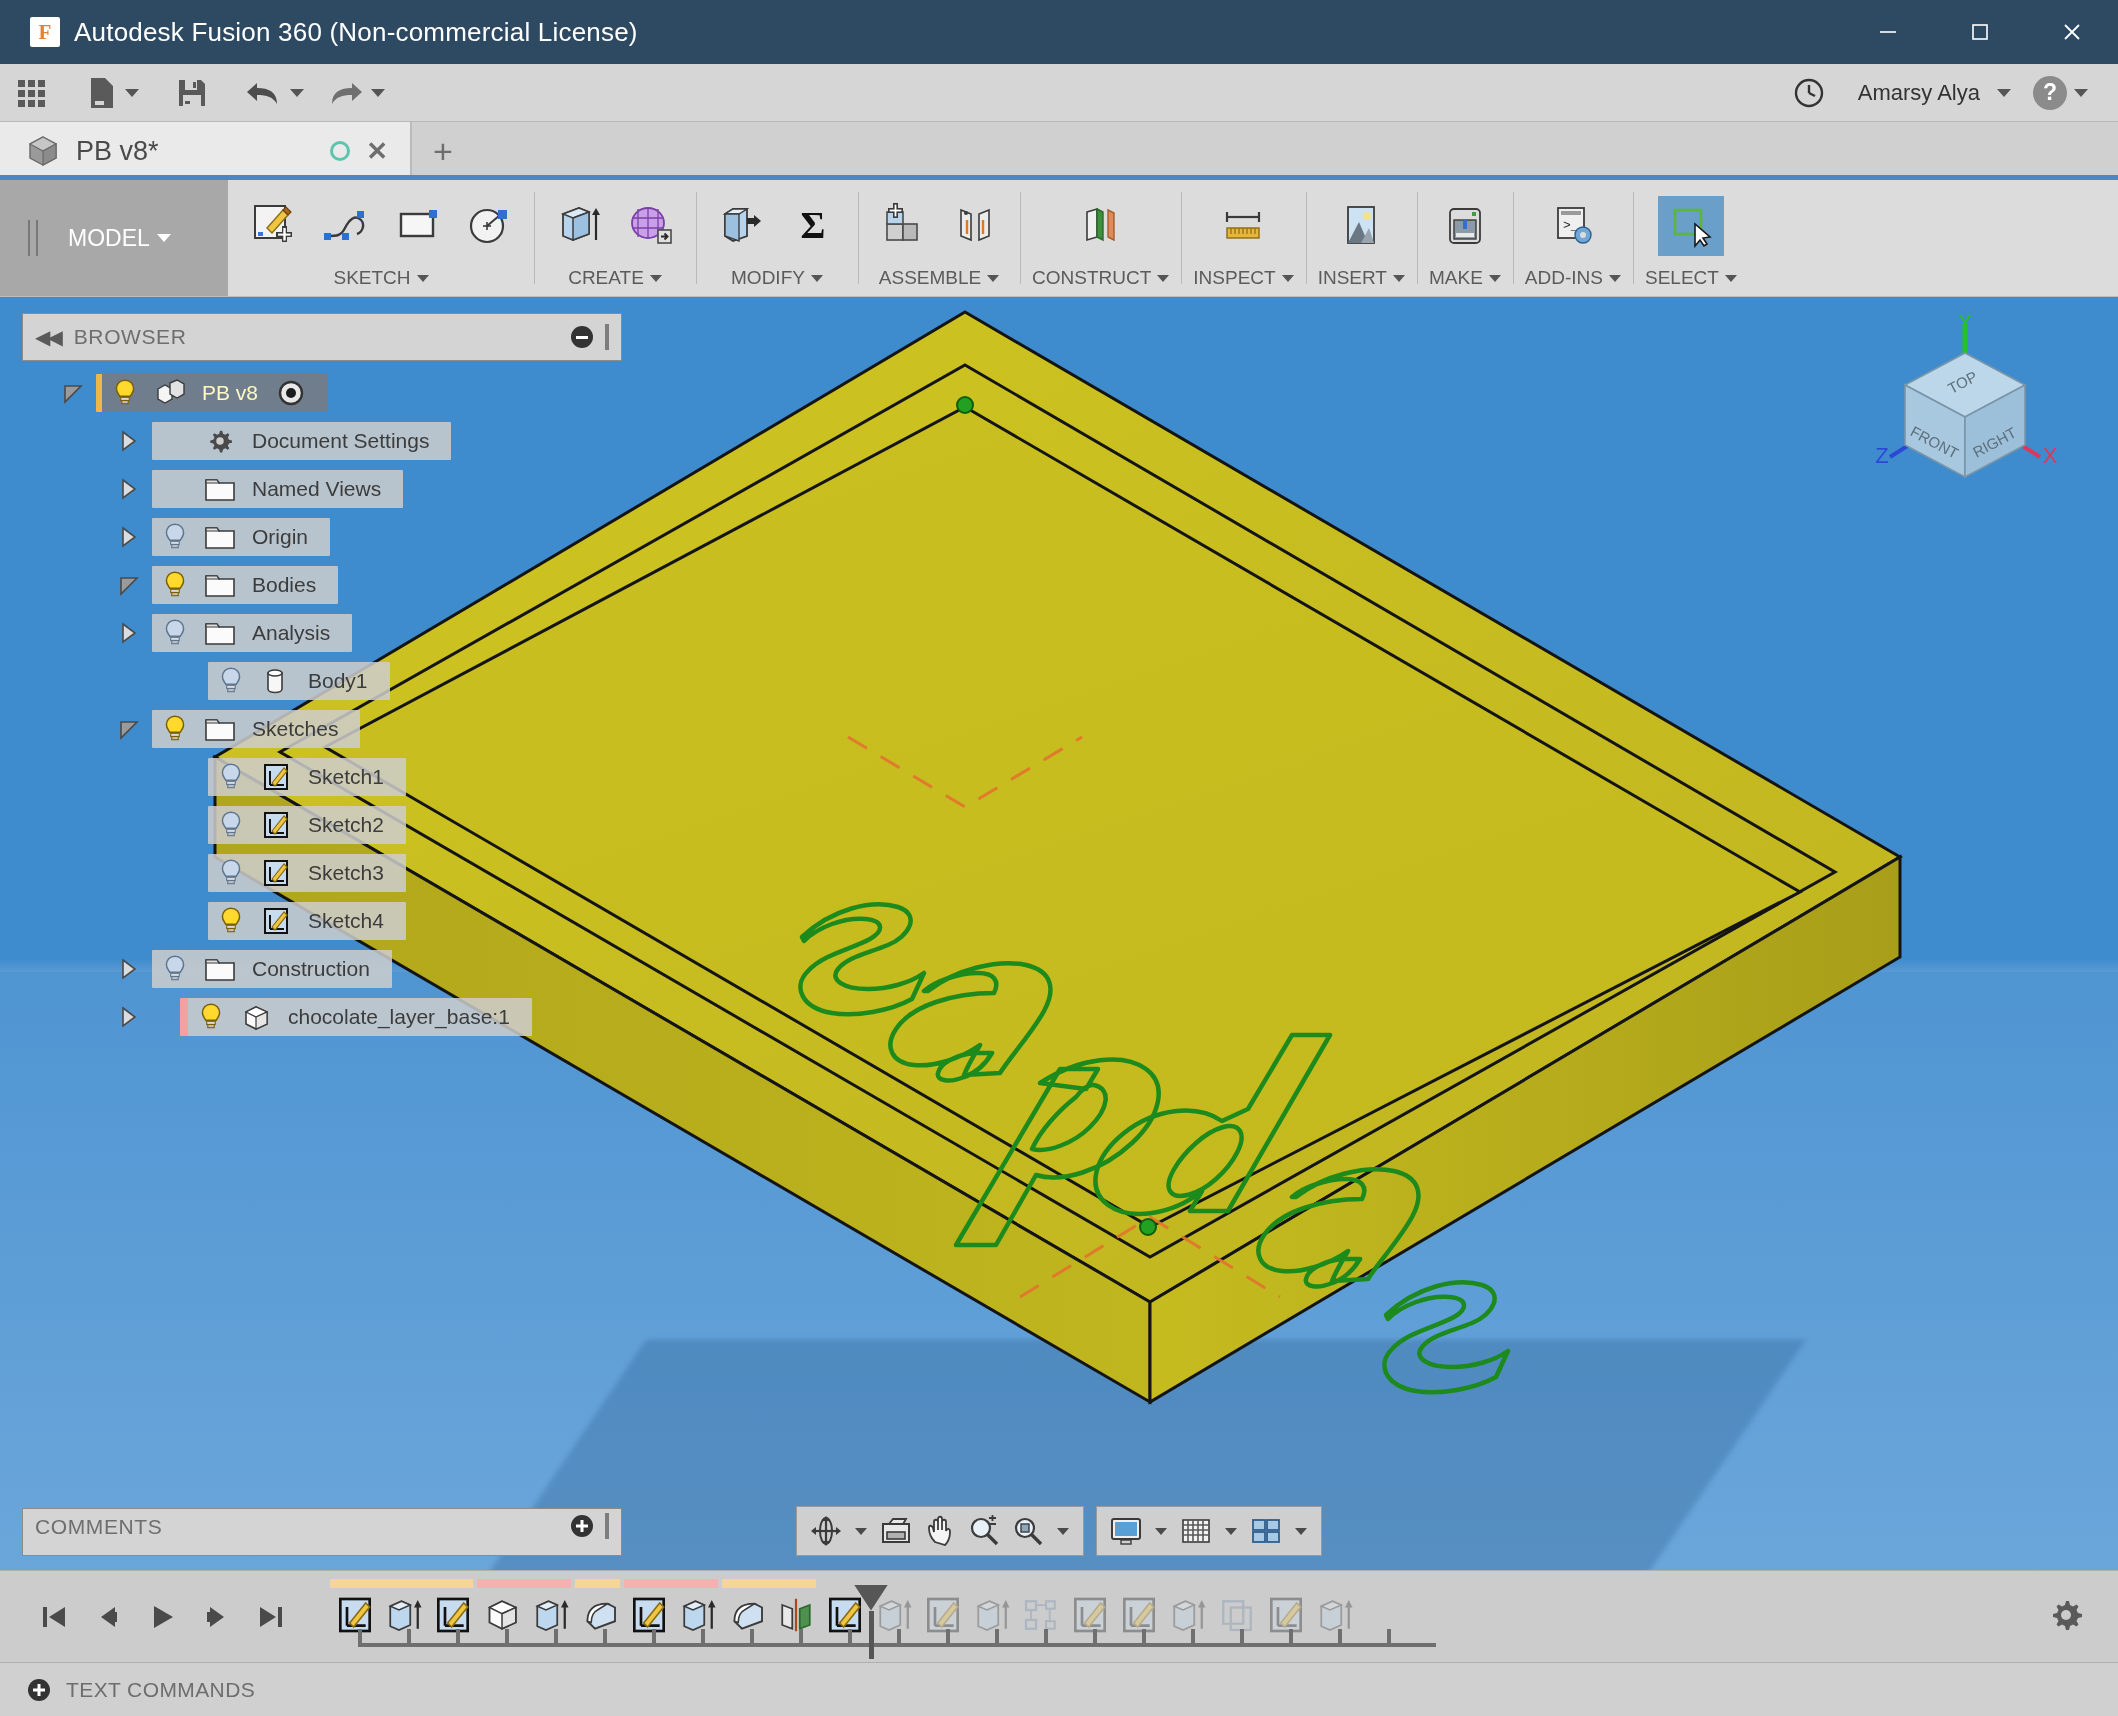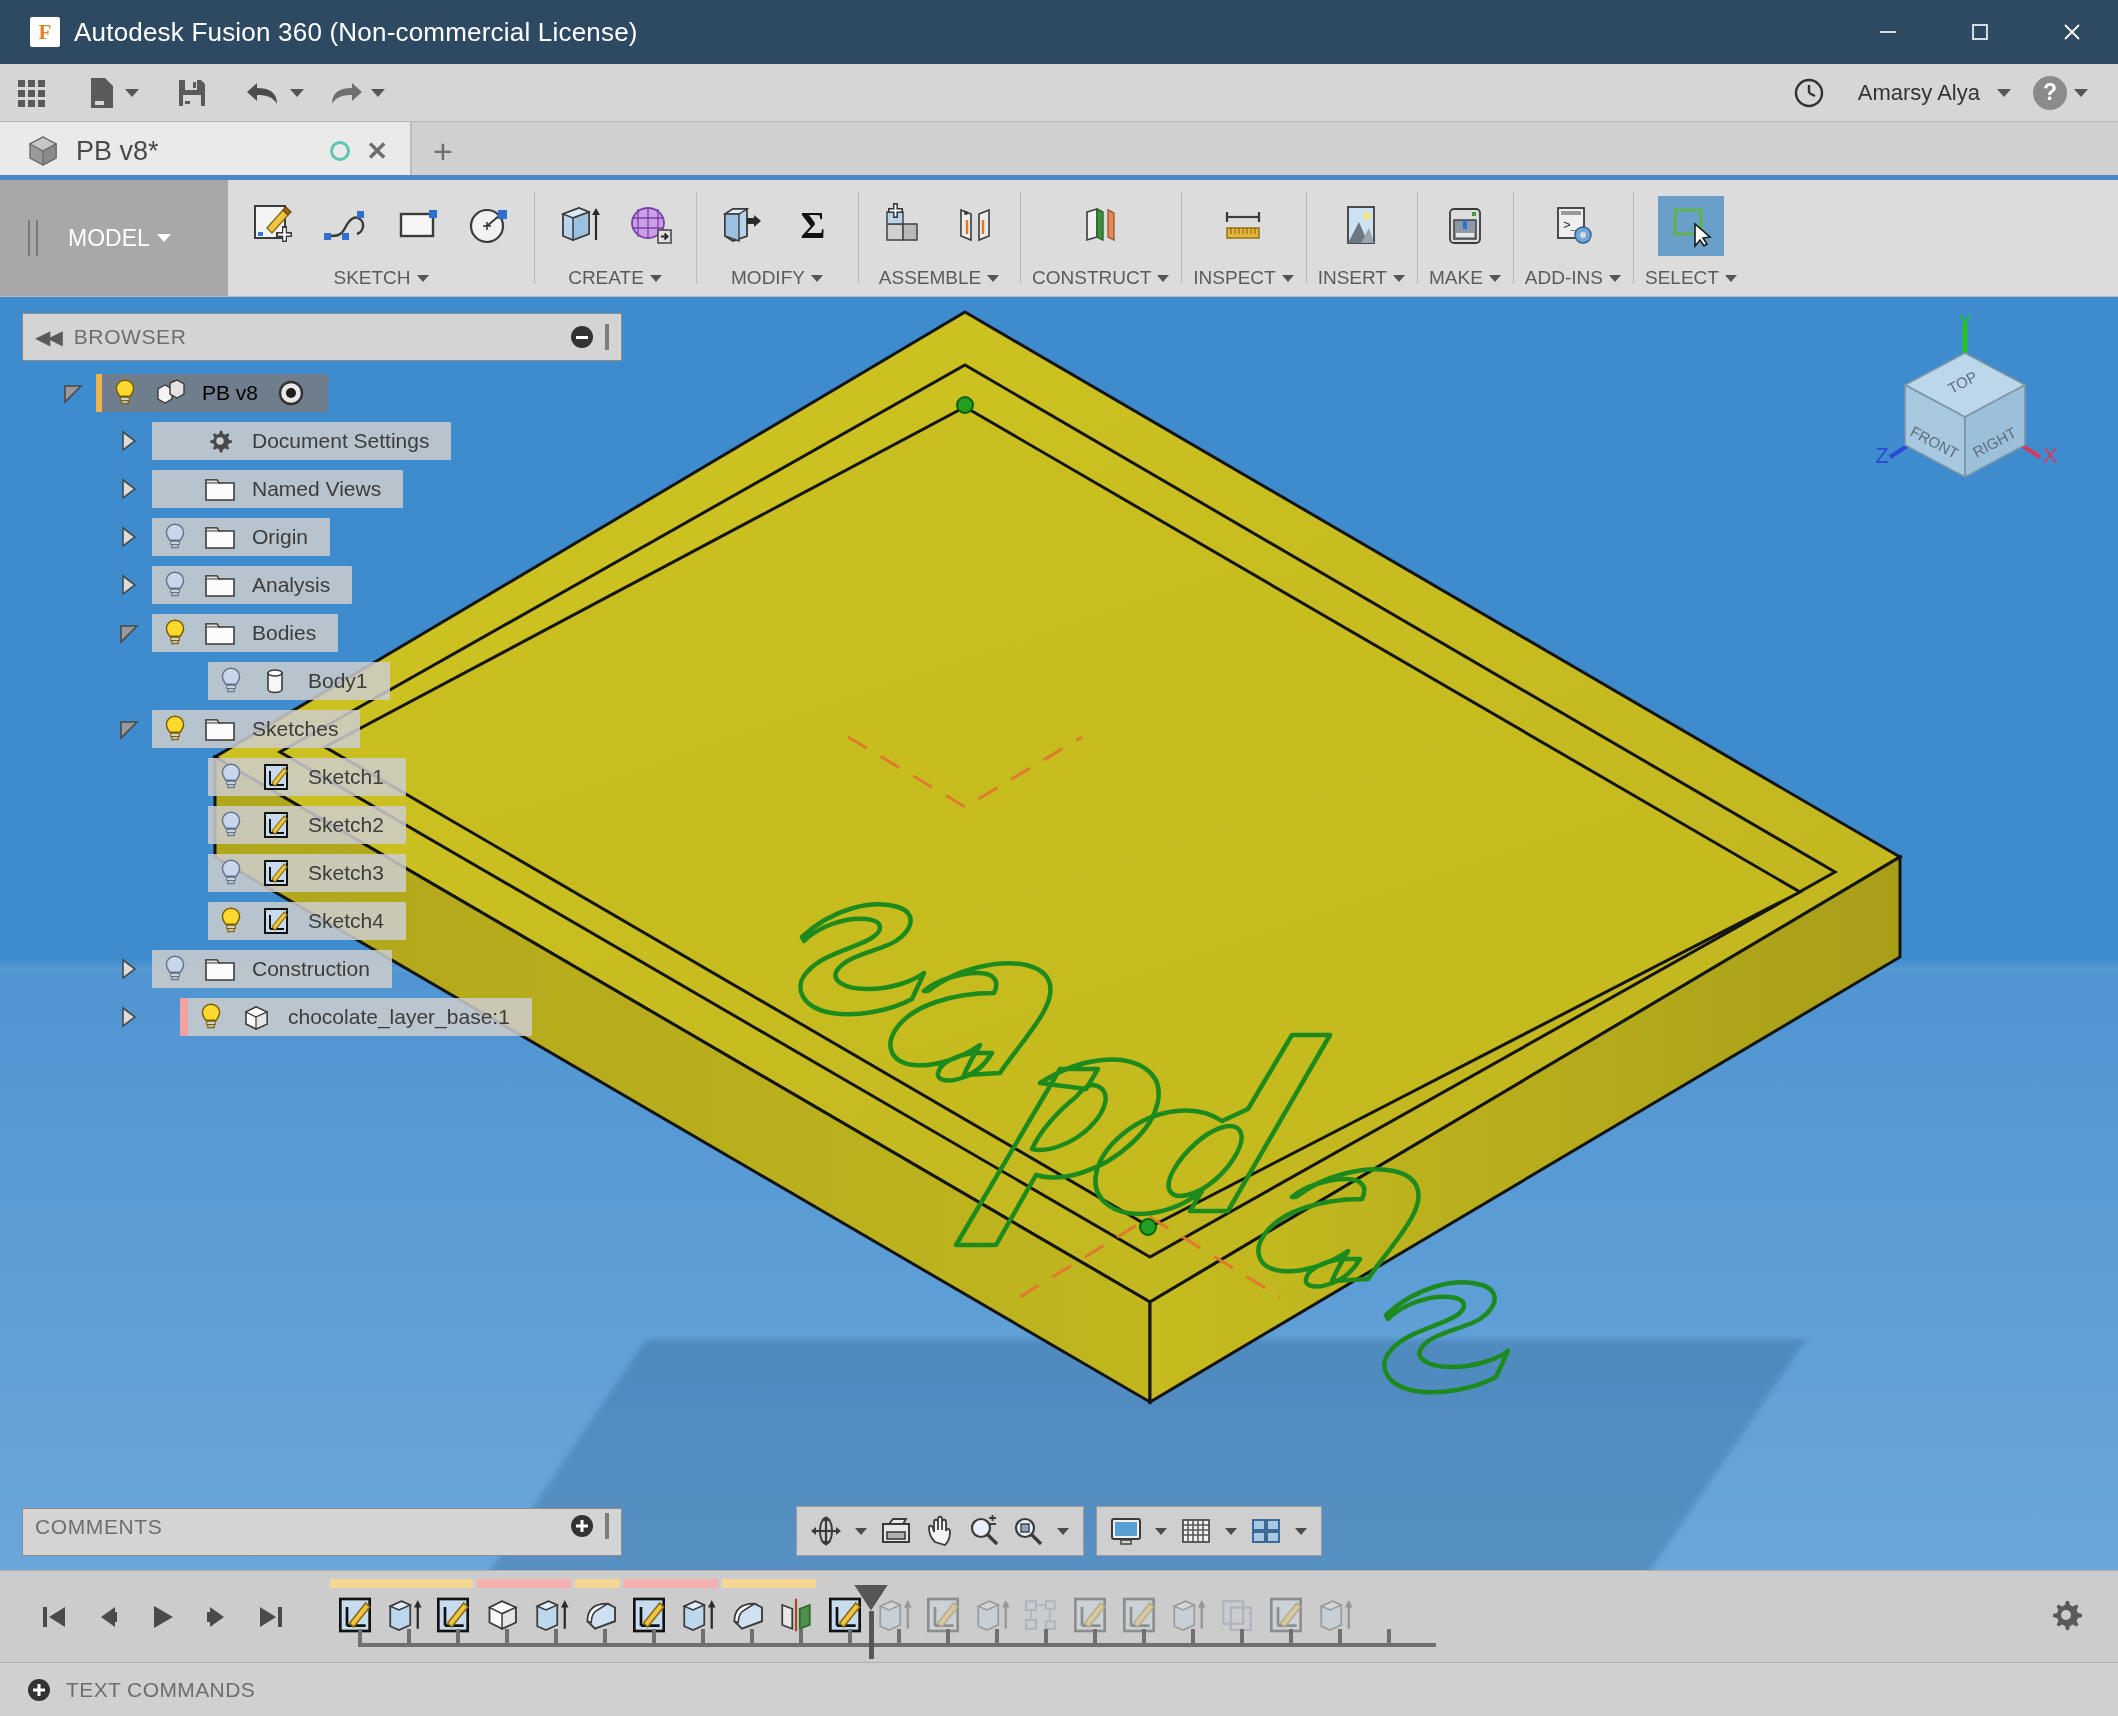--- a/index.html
+++ b/index.html
@@ -178,21 +178,21 @@
 
   .tree { padding-top: 8px; }
   .trow {
     display: flex; align-items: center; height: 48px;
     font-size: 21px; color: #3c3c3c; white-space: nowrap;
   }
   .tw { display: inline-flex; align-items: center;
         background: rgba(205,205,205,.86); height: 38px;
         padding: 0 22px 0 8px; border-radius: 1px; }
   .tw.selected { background: #6f7d8c; }
-  .tw.selected .tlabel { color: #000000; }
+  .tw.selected .tlabel { color: #fef9c3; }
   .tw.orange-bar { border-left: 6px solid #f0b64b; }
   .tw.pink-bar { border-left: 8px solid #f3a0a0; }
   .tlabel { margin-left: 16px; }
   .twist {
     width: 46px; display: flex; align-items: center; justify-content: center;
   }
   .bulb { width: 30px; height: 30px; }
   .ficon { width: 32px; height: 28px; }
 
   
@@ -822,61 +822,61 @@
                   <path d="M2 5 h11 l2 3 h15 v17 h-28 z" fill="#fbfbfb" stroke="#3b3b3b" stroke-width="1.6"></path>
                   <path d="M2 5 h11 l2 3 h-13 z" fill="#e0e0e0" stroke="#3b3b3b" stroke-width="1.2"></path>
                 </svg>
               </span>
               <span class="tlabel">Origin</span>
             </span>
           </div>
           <div class="trow" style="padding-left: 84px;">
             <span class="twist">
               <svg width="26" height="26" viewBox="0 0 26 26">
+                <path d="M5 6 L21 6 L5 22 z" fill="#9a9a9a" stroke="#4a4a4a" stroke-width="1.6"></path>
+              </svg>
+            </span>
+            <span class="tw">
+              <span style="display: inline-flex; align-items: center;">
+                <svg class="bulb" viewBox="0 0 24 28">
+                  <path d="M12 2 C7 2 4 6 4 10 c0 3 2 5 3 7 h10 c1 -2 3 -4 3 -7 0 -4 -3 -8 -8 -8 z" fill="#ffd92e" stroke="#7a6000" stroke-width="1.4"></path>
+                  <rect x="8" y="18" width="8" height="3" fill="#d9d9d9" stroke="#7a6000" stroke-width="1"></rect>
+                  <rect x="9" y="21" width="6" height="3" fill="#bfbfbf" stroke="#7a6000" stroke-width="1"></rect>
+                </svg>
+              </span>
+              <span style="display: inline-flex; align-items: center; margin-left: 14px;">
+                <svg class="ficon" viewBox="0 0 32 28">
+                  <path d="M2 5 h11 l2 3 h15 v17 h-28 z" fill="#fbfbfb" stroke="#3b3b3b" stroke-width="1.6"></path>
+                  <path d="M2 5 h11 l2 3 h-13 z" fill="#e0e0e0" stroke="#3b3b3b" stroke-width="1.2"></path>
+                </svg>
+              </span>
+              <span class="tlabel">Bodies</span>
+            </span>
+          </div>
+          <div class="trow" style="padding-left: 84px;">
+            <span class="twist">
+              <svg width="26" height="26" viewBox="0 0 26 26">
                 <path d="M7 4 L19 13 L7 22 z" fill="#dcdcdc" stroke="#4a4a4a" stroke-width="1.6"></path>
               </svg>
             </span>
             <span class="tw">
               <span style="display: inline-flex; align-items: center;">
                 <svg class="bulb" viewBox="0 0 24 28">
                   <path d="M12 2 C7 2 4 6 4 10 c0 3 2 5 3 7 h10 c1 -2 3 -4 3 -7 0 -4 -3 -8 -8 -8 z" fill="#c8d7ea" stroke="#5e7690" stroke-width="1.4"></path>
                   <rect x="8" y="18" width="8" height="3" fill="#d9d9d9" stroke="#5e7690" stroke-width="1"></rect>
                   <rect x="9" y="21" width="6" height="3" fill="#bfbfbf" stroke="#5e7690" stroke-width="1"></rect>
                 </svg>
               </span>
               <span style="display: inline-flex; align-items: center; margin-left: 14px;">
                 <svg class="ficon" viewBox="0 0 32 28">
                   <path d="M2 5 h11 l2 3 h15 v17 h-28 z" fill="#fbfbfb" stroke="#3b3b3b" stroke-width="1.6"></path>
                   <path d="M2 5 h11 l2 3 h-13 z" fill="#e0e0e0" stroke="#3b3b3b" stroke-width="1.2"></path>
                 </svg>
               </span>
               <span class="tlabel">Analysis</span>
-            </span>
-          </div>
-          <div class="trow" style="padding-left: 84px;">
-            <span class="twist">
-              <svg width="26" height="26" viewBox="0 0 26 26">
-                <path d="M5 6 L21 6 L5 22 z" fill="#9a9a9a" stroke="#4a4a4a" stroke-width="1.6"></path>
-              </svg>
-            </span>
-            <span class="tw">
-              <span style="display: inline-flex; align-items: center;">
-                <svg class="bulb" viewBox="0 0 24 28">
-                  <path d="M12 2 C7 2 4 6 4 10 c0 3 2 5 3 7 h10 c1 -2 3 -4 3 -7 0 -4 -3 -8 -8 -8 z" fill="#ffd92e" stroke="#7a6000" stroke-width="1.4"></path>
-                  <rect x="8" y="18" width="8" height="3" fill="#d9d9d9" stroke="#7a6000" stroke-width="1"></rect>
-                  <rect x="9" y="21" width="6" height="3" fill="#bfbfbf" stroke="#7a6000" stroke-width="1"></rect>
-                </svg>
-              </span>
-              <span style="display: inline-flex; align-items: center; margin-left: 14px;">
-                <svg class="ficon" viewBox="0 0 32 28">
-                  <path d="M2 5 h11 l2 3 h15 v17 h-28 z" fill="#fbfbfb" stroke="#3b3b3b" stroke-width="1.6"></path>
-                  <path d="M2 5 h11 l2 3 h-13 z" fill="#e0e0e0" stroke="#3b3b3b" stroke-width="1.2"></path>
-                </svg>
-              </span>
-              <span class="tlabel">Bodies</span>
             </span>
           </div>
           <div class="trow" style="padding-left: 140px;">
             <span class="twist">
               <span style="display:inline-block;width:26px"></span>
             </span>
             <span class="tw">
               <span style="display: inline-flex; align-items: center;">
                 <svg class="bulb" viewBox="0 0 24 28">
                   <path d="M12 2 C7 2 4 6 4 10 c0 3 2 5 3 7 h10 c1 -2 3 -4 3 -7 0 -4 -3 -8 -8 -8 z" fill="#c8d7ea" stroke="#5e7690" stroke-width="1.4"></path>

